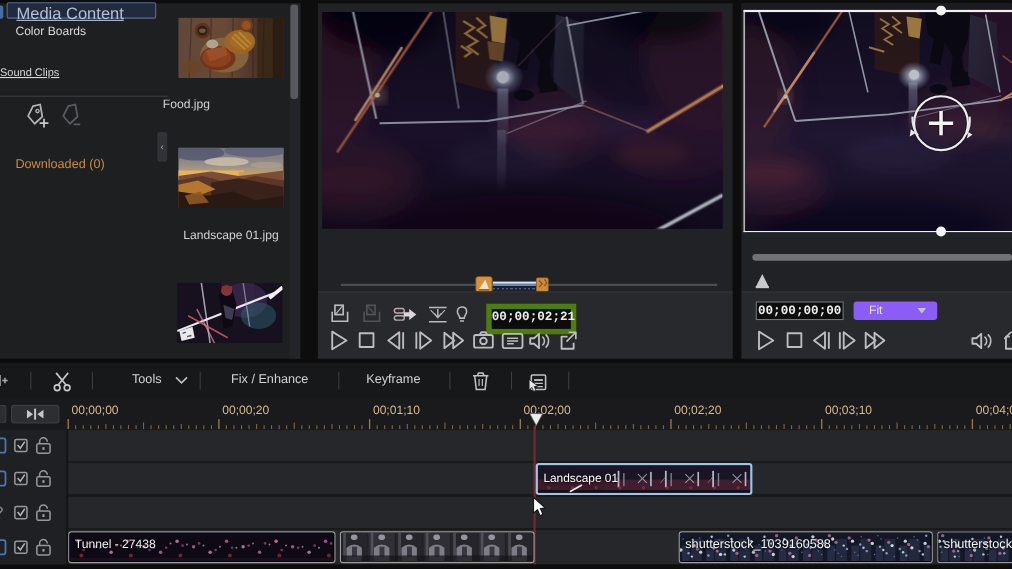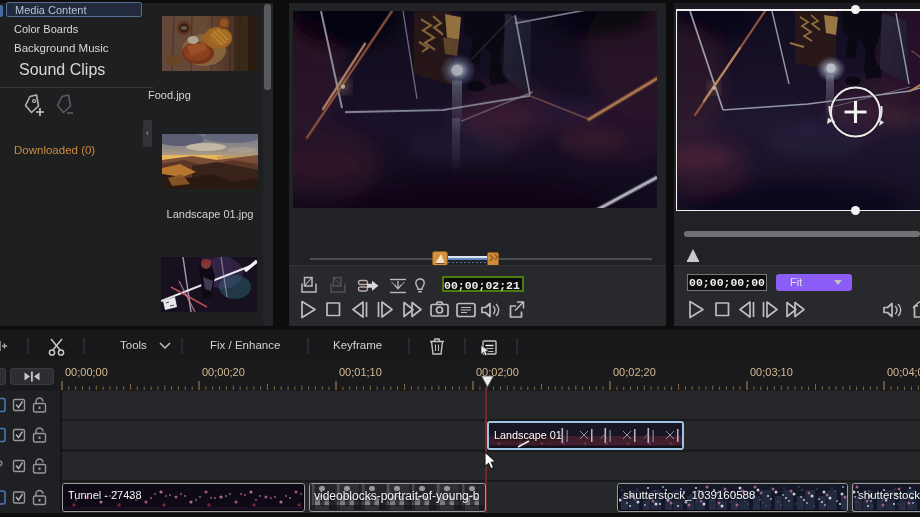--- a/index.html
+++ b/index.html
@@ -7,24 +7,23 @@
   body { font-family:"Liberation Sans", sans-serif; position:relative; color:#d6d6d6; }
   .abs { position:absolute; }
   .panel { background:#222326; position:absolute; }
 </style>
 </head>
 <body>
 
 <div class="panel" id="leftpanel" style="left:0; top:3px; width:273px; height:323px; background:#1e1f21;">
 
   <div class="abs" style="left:6px; top:-1px; width:136px; height:15px; border:1px solid #566c92; border-radius:2px; background:#222b3d;"></div>
-  <div class="abs" style="left:15px; top:1px; width:140px; height:13px; font-size:11px; color:#b4c0d6;">Media Content</div>
+  <div class="abs" style="left:15px; top:1px; width:140px; height:13px; font-size:15px; color:#b4c0d6;text-decoration:underline;">Media Content</div>
   <div class="abs" style="left:14px; top:20px; width:140px; height:13px; font-size:11px; color:#d8d8d8;">Color Boards</div>
-  <div class="abs" style="left:14px; top:38.5px; width:160px; height:13px; font-size:11.5px; color:#d8d8d8;">Background Music</div>
-  <div class="abs" style="left:19px; top:57.5px; width:140px; height:13px; font-size:16px; color:#d8d8d8;">Sound Clips</div>
+  <div class="abs" style="left:0; top:57.5px; width:140px; height:13px; font-size:10px; color:#d8d8d8;text-decoration:underline;">Sound Clips</div>
 
   <div class="abs" style="left:0; top:2px; width:3px; height:12px; background:#4a7ab8; border-radius:0 2px 2px 0; opacity:0.85;"></div>
 
   <div class="abs" style="left:0; top:84px; width:153px; height:1px; background:#3a3b3d;"></div>
 
   <svg class="abs" style="left:21px; top:89px;" width="52" height="26" viewBox="0 0 52 26">
     <g fill="none" stroke="#b4b4b4" stroke-width="1.6" stroke-linejoin="round">
       <path d="M4.5 13.5 L9 4.5 L15.5 3 L17.5 14 L10.5 20.5 Z"></path>
       <path d="M13 7.5 a1.5 1.5 0 1 0 0.1 0" stroke-width="1.2"></path>
     </g>
@@ -280,21 +279,21 @@
     <g transform="translate(88,0)" stroke="#bababc" fill="none" stroke-width="1.4">
       <path d="M2 3.5 h16"></path>
       <path d="M2 16.5 h16"></path>
       <path d="M10 5 v6.5 M6.8 9 l3.2 3.8 3.2 -3.8" stroke-width="1.3"></path>
       <path d="M3.5 6 l3.5 3.6 M16.5 6 l-3.5 3.6" stroke-width="1"></path>
     </g>
 
     <path d="M120 3 c2.8 0 4.2 2 4.2 4.1 0 2.8 -2.2 3.7 -2.2 6.1 h-4 c0 -2.4 -2.2 -3.3 -2.2 -6.1 0 -2.1 1.4 -4.1 4.2 -4.1 z M118.2 15.8 h3.6" fill="none" stroke="#bababc" stroke-width="1.4"></path>
   </svg>
 
-  <div class="abs" style="left:153px; top:273px; width:82px; height:16px; background:#0c0c0d; border:2px solid #4d7c0f; font-family:'Liberation Mono',monospace; font-size:11.5px; font-weight:bold; color:#ededed; text-align:left; line-height:15px;">00;00;02;21</div>
+  <div class="abs" style="left:153px; top:273px; width:82px; height:28px; background:#0c0c0d; border:5px solid #4d7c0f; font-family:'Liberation Mono',monospace; font-size:11.5px; font-weight:bold; color:#ededed; text-align:right; line-height:15px;">00;00;02;21</div>
 
   <svg class="abs" style="left:9px; top:295px;" width="245" height="24" viewBox="0 0 245 24">
     <g stroke="#bdbdbf" fill="none" stroke-width="1.7" stroke-linejoin="round">
       <path d="M4 3.5 L17 11.5 L4 19.5 Z"></path>
       <rect x="29" y="5" width="12.5" height="12.5"></rect>
       <g>
           <path d="M65 4 L55 11.5 L65 19 Z"></path>
           <line x1="68.5" y1="4" x2="68.5" y2="19"></line>
         </g>
       <g>
@@ -828,23 +827,22 @@
         <rect x="134" y="2" width="6" height="5" rx="2.5" fill="#96949e"></rect>
         <path d="M130 26 v-12 q7 -6 14 0 v12 z" fill="#7e7c86"></path>
         <rect x="135" y="13" width="4.5" height="9" fill="#38363e"></rect>
         <rect x="150" y="0" width="24" height="26" fill="#26252b"></rect>
         <rect x="152" y="0" width="2.5" height="26" fill="#8e8c96" opacity="0.35"></rect>
         <rect x="159" y="2" width="6" height="5" rx="2.5" fill="#96949e"></rect>
         <path d="M155 26 v-12 q7 -6 14 0 v12 z" fill="#7e7c86"></path>
         <rect x="160" y="13" width="4.5" height="9" fill="#38363e"></rect>
         <rect y="21" width="174" height="5" fill="#17161b" opacity="0.75"></rect>
       </svg>
-    <div class="abs" style="left:4px; top:5px; font-size:12px; color:#f4f4f4; text-shadow:0 1px 2px #000; white-space:nowrap;">videoblocks-portrait-of-young-b</div>
   </div>
-  <div class="abs" id="clip-ss1" style="left:617px; top:92px; width:231px; height:29px; border:1.5px solid #9c9c9e; border-radius:3px; background:#000000; overflow:hidden;text-align:center;">
+  <div class="abs" id="clip-ss1" style="left:617px; top:92px; width:231px; height:29px; border:1.5px solid #9c9c9e; border-radius:3px; background:#000000; overflow:hidden;">
     <svg width="228" height="26" viewBox="0 0 228 26" preserveAspectRatio="none" id="ss1svg">
         <rect width="228" height="26" fill="#141726"></rect>
         <rect x="10" y="6" width="10" height="20" fill="#232a40" opacity="0.9"></rect>
         <rect x="2" y="12" width="7" height="14" fill="#2e3650" opacity="0.7"></rect>
         <rect x="32" y="6" width="10" height="20" fill="#232a40" opacity="0.9"></rect>
         <rect x="24" y="12" width="7" height="14" fill="#2e3650" opacity="0.7"></rect>
         <rect x="54" y="6" width="10" height="20" fill="#232a40" opacity="0.9"></rect>
         <rect x="46" y="12" width="7" height="14" fill="#2e3650" opacity="0.7"></rect>
         <rect x="76" y="6" width="10" height="20" fill="#232a40" opacity="0.9"></rect>
         <rect x="68" y="12" width="7" height="14" fill="#2e3650" opacity="0.7"></rect>

